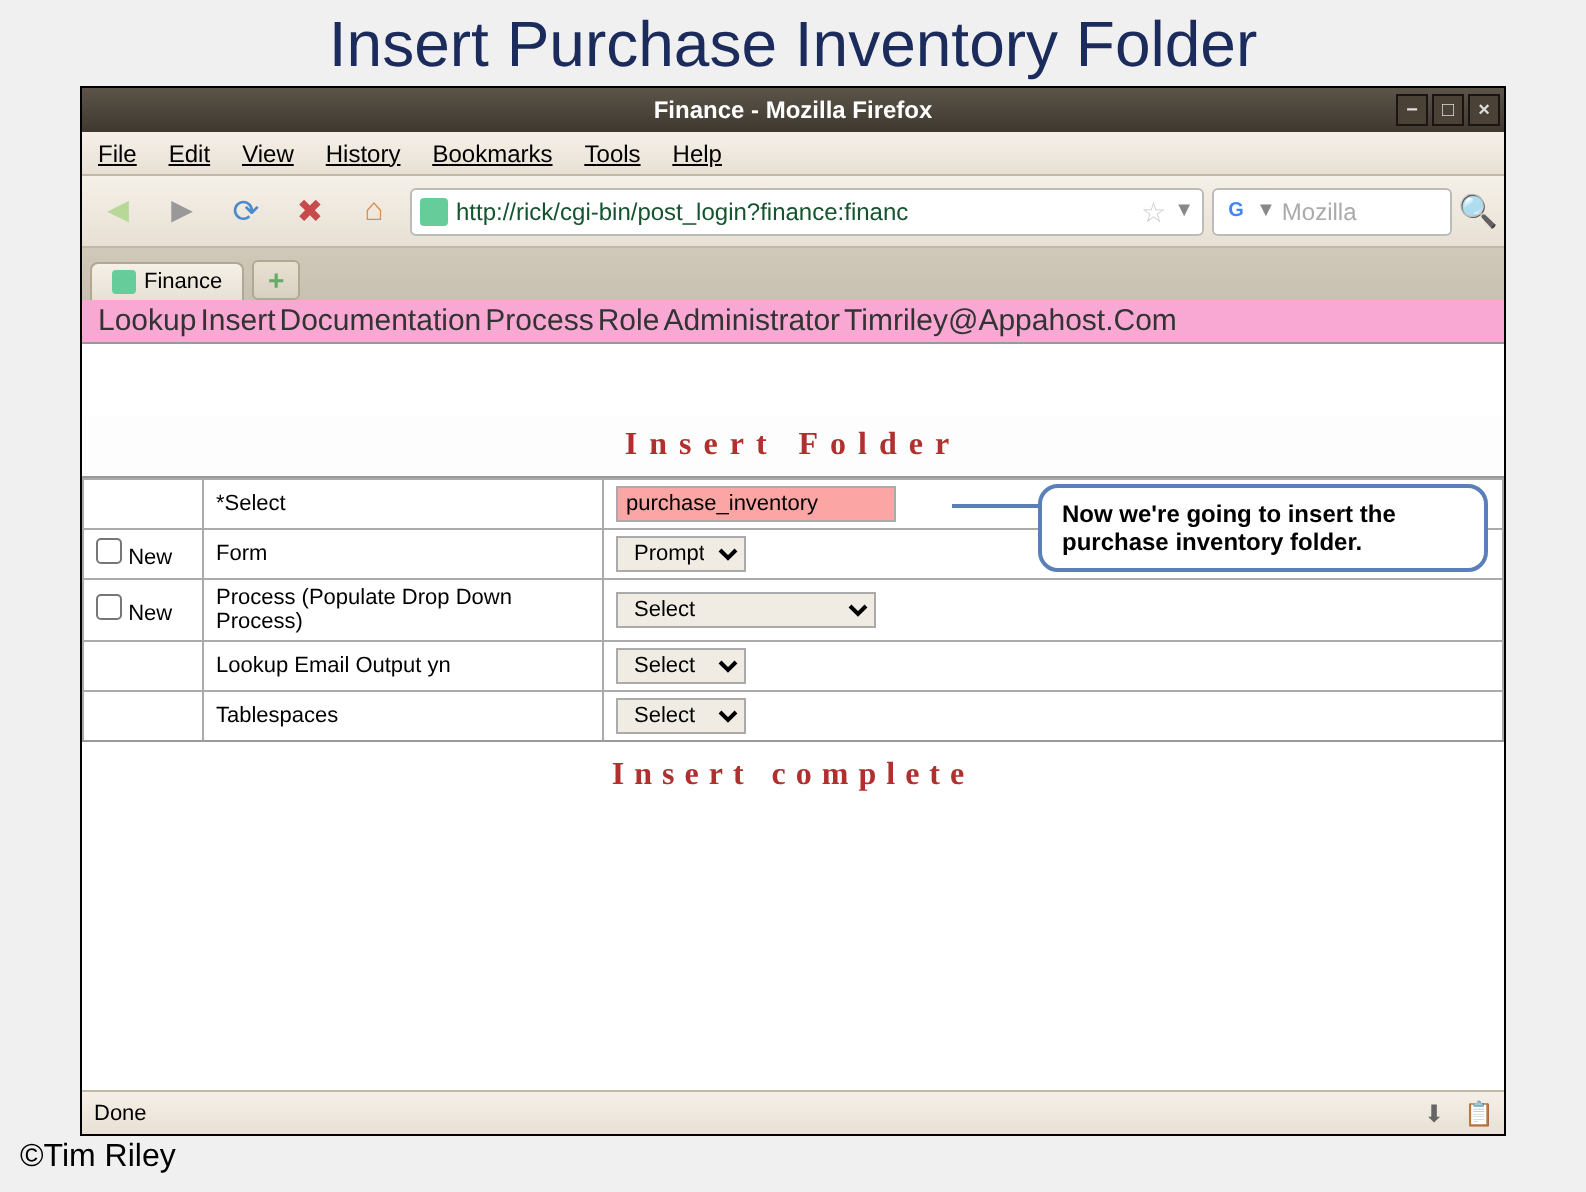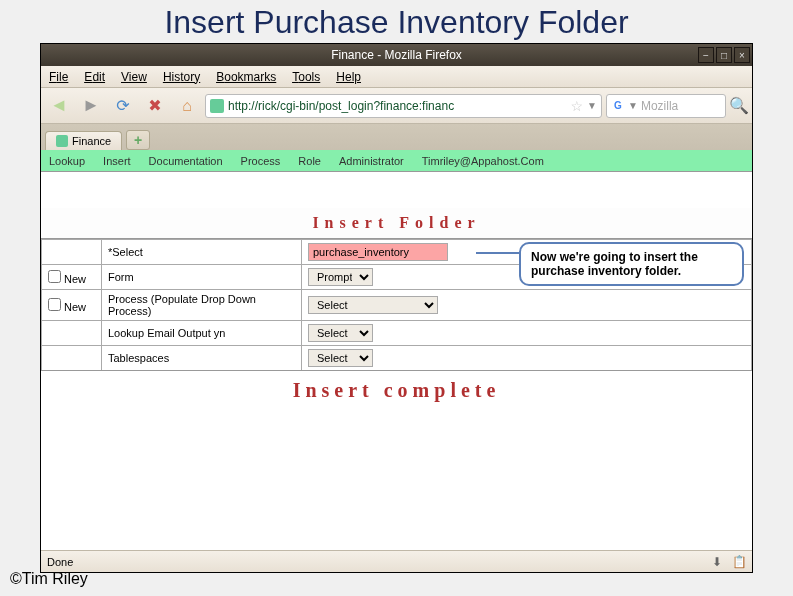--- a/index.html
+++ b/index.html
@@ -25,21 +25,21 @@
   background: #fff;
 }
 .titlebar {
   background: linear-gradient(to bottom, #5c5449, #3e382f);
   color: #fff;
   height: 22px;
   display: flex;
   align-items: center;
   position: relative;
   font-size: 12px;
-  font-weight: normal;
+  font-weight: bold;
 }
 .titlebar-text {
   position: absolute;
   left: 50%;
   transform: translateX(-50%);
 }
 .window-controls {
   position: absolute;
   right: 2px;
   display: flex;
@@ -173,28 +173,28 @@
   margin-left: 4px;
   display: flex;
   align-items: center;
   justify-content: center;
   color: #6a6;
   font-size: 14px;
   font-weight: bold;
   cursor: pointer;
 }
 .app-menubar {
-  background: #86efac;
+  background: #f9a8d4;
   border-bottom: 1px solid #999;
   height: 22px;
   display: flex;
   align-items: center;
-  font-size: 11px;
+  font-size: 15px;
   padding: 0 8px;
-  gap: 18px;
+  gap: 2px;
 }
 .app-menu-item { cursor: pointer; color: #333; }
 .page-heading {
   text-align: center;
   font-family: Georgia, serif;
   font-size: 16px;
   font-weight: bold;
   color: #b03030;
   letter-spacing: 6px;
   padding: 6px 0;
@@ -237,21 +237,21 @@
 .num-input {
   border: 1px solid #aaa;
   background: #fafafa;
   padding: 2px 4px;
   font-size: 11px;
   width: 140px;
 }
 .status-heading {
   text-align: center;
   font-family: Georgia, serif;
-  font-size: 20px;
+  font-size: 16px;
   font-weight: bold;
   color: #b03030;
   letter-spacing: 5px;
   padding: 8px 0;
   border-top: 1px solid #999;
 }
 .callout {
   position: absolute;
   right: 8px;
   top: 3px;

